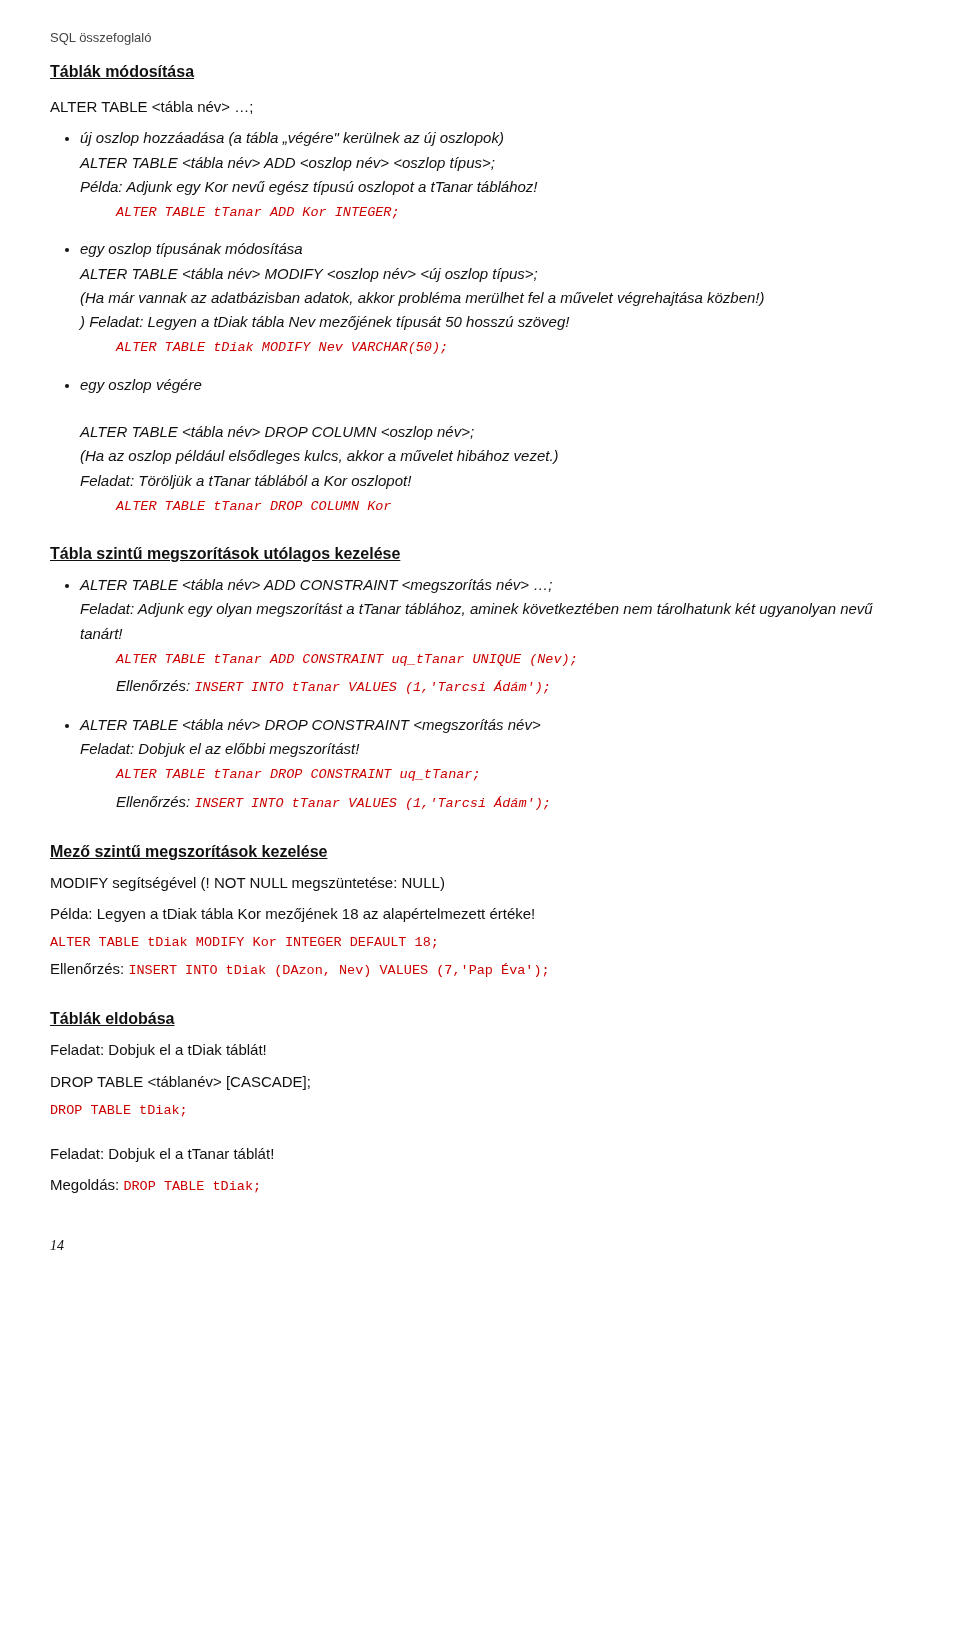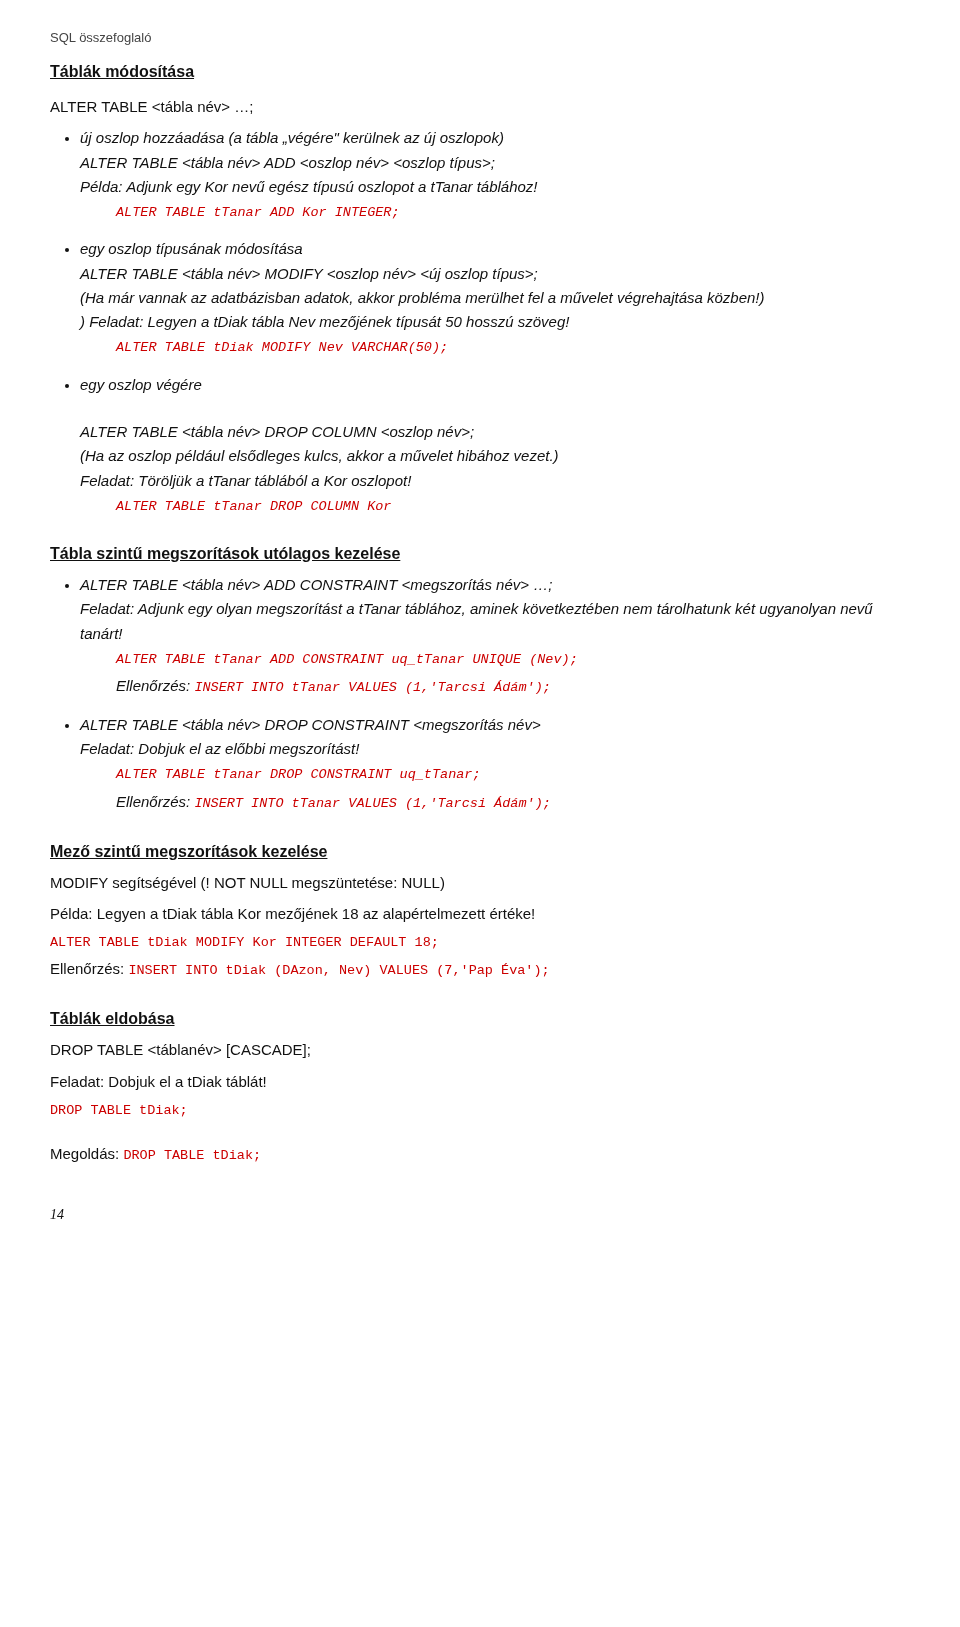--- a/index.html
+++ b/index.html
@@ -159,28 +159,31 @@
     Ellenőrzés: <span class="code">INSERT INTO tDiak (DAzon, Nev) VALUES (7,'Pap Éva');</span>
   </p>
 
 </div>
 
 <h2>Táblák eldobása</h2>
 
 <div class="section">
 
   <p class="normal">
-    DROP TABLE &lt;táblanév&gt; [CASCADE];
+    Feladat: Dobjuk el a tDiak táblát!
   </p>
   <p class="normal">
-    Feladat: Dobjuk el a tDiak táblát!
+    DROP TABLE &lt;táblanév&gt; [CASCADE];
   </p>
   <span class="code-block">DROP TABLE tDiak;</span>
 
   <br>
+  <p class="normal">
+    Feladat: Dobjuk el a tTanar táblát!
+  </p>
   <p class="normal">
     Megoldás: <span class="code">DROP TABLE tDiak;</span>
   </p>
 
 </div>
 
 <div class="page-number">
   <span>14</span>
 </div>
 

